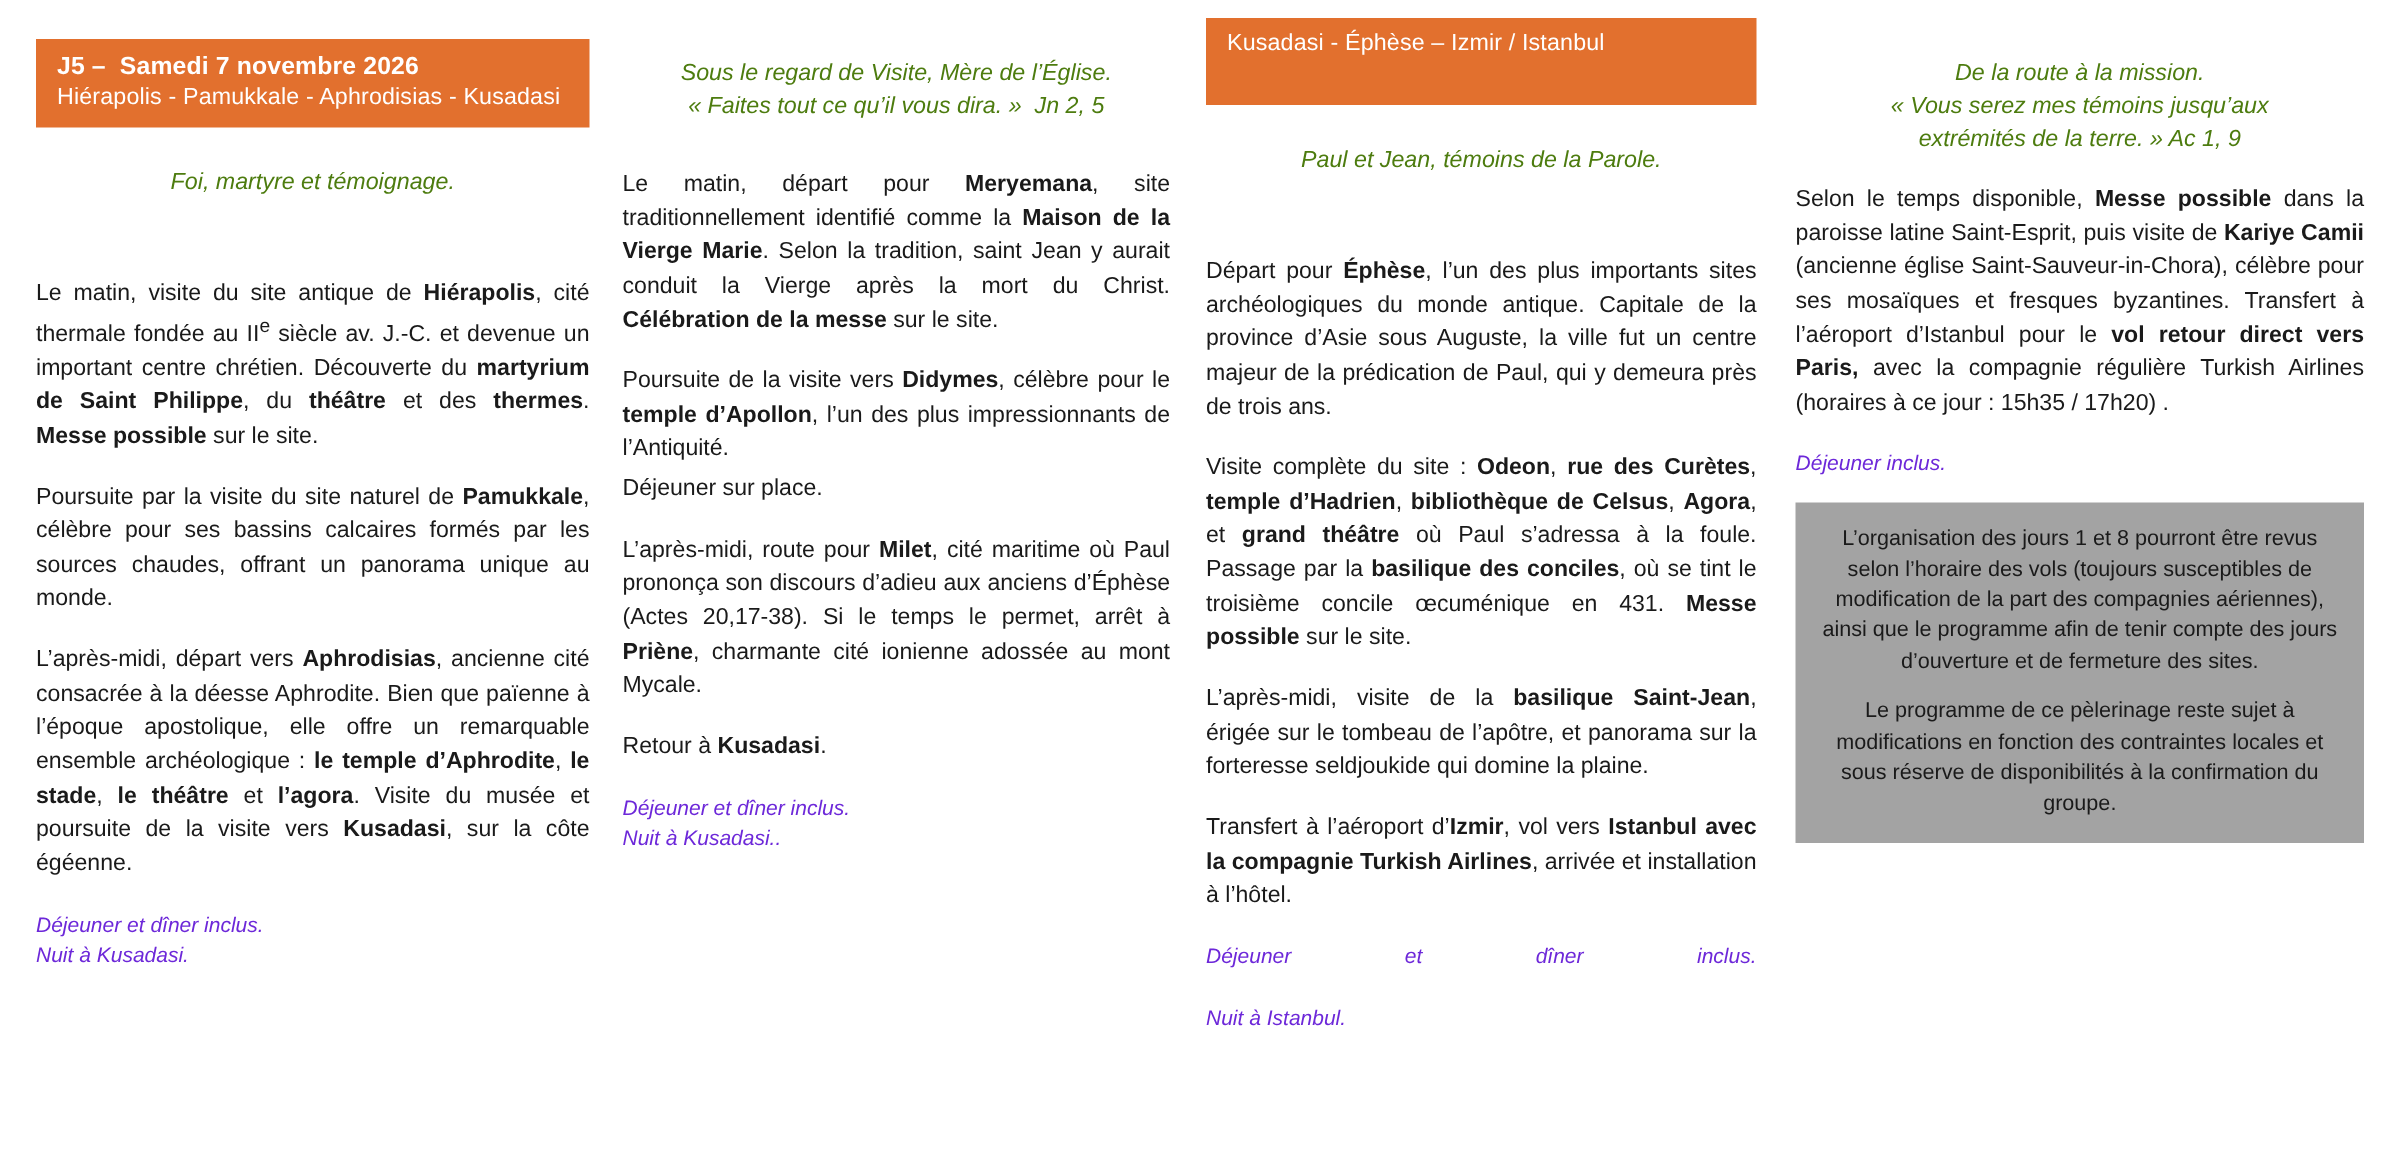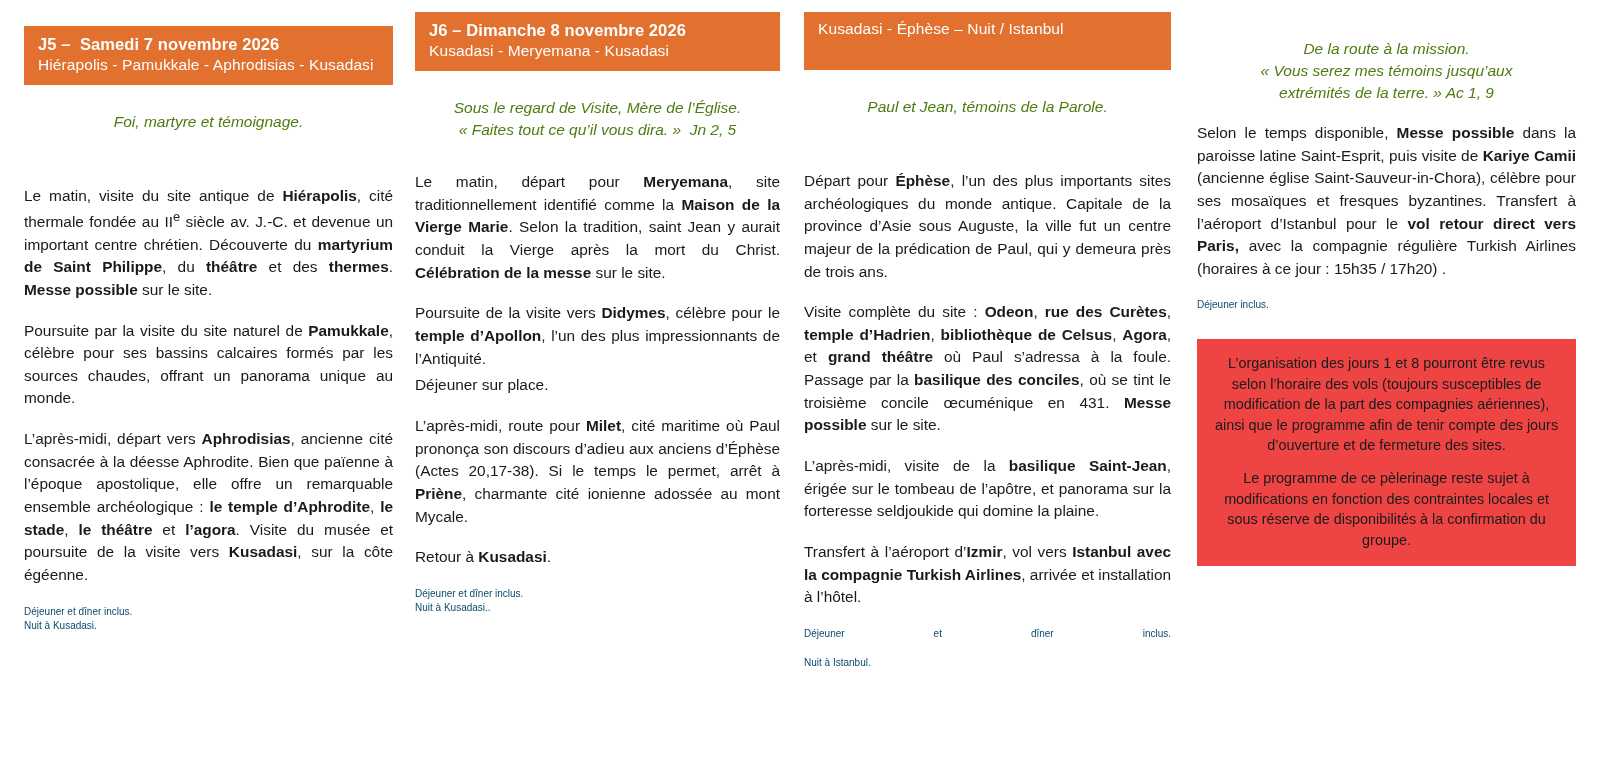--- a/index.html
+++ b/index.html
@@ -77,41 +77,42 @@
     line-height: 1.47;
     text-align: justify;
     text-justify: inter-word;
     margin: 0 0 18px 0;
     color: #1a1a1a;
   }
   .para.tight { margin-bottom: 0; }
   .para b { font-weight: bold; }
 
   .meal {
-    color: #0c4a6e;
-    font-size: 10px;
+    color: #6d28d9;
+    font-style: italic;
+    font-size: 14px;
     line-height: 1.47;
     margin: 0;
   }
   .meal.justify {
     text-align: justify;
     text-justify: inter-word;
   }
   .meal.justify::after {
     content: "";
     display: inline-block;
     width: 100%;
   }
 
   
   .note-box {
-    background: #ef4444;
+    background: #a3a3a3;
     padding: 14px 16px 16px 16px;
     box-sizing: border-box;
-    margin-top: 26px;
+    margin-top: 16px;
   }
   .note-box p {
     margin: 0;
     font-size: 14.4px;
     line-height: 1.42;
     text-align: center;
     color: #1a1a1a;
   }
   .note-box p + p { margin-top: 13px; }
 </style>
@@ -129,41 +130,37 @@
       </div>
       <div class="body-block">
         <p class="para"><span>Le matin, visite du site antique de </span><b>Hiérapolis</b><span>, cité thermale fondée au II</span><sup>e</sup><span> siècle av. J.-C. et devenue un important centre chrétien. Découverte du </span><b>martyrium de Saint Philippe</b><span>, du </span><b>théâtre</b><span> et des </span><b>thermes</b><span>. </span><b>Messe possible</b><span> sur le site.</span></p>
         <p class="para"><span>Poursuite par la visite du site naturel de </span><b>Pamukkale</b><span>, célèbre pour ses bassins calcaires formés par les sources chaudes, offrant un panorama unique au monde.</span></p>
         <p class="para"><span>L’après-midi, départ vers </span><b>Aphrodisias</b><span>, ancienne cité consacrée à la déesse Aphrodite. Bien que païenne à l’époque apostolique, elle offre un remarquable ensemble archéologique : </span><b>le temple d’Aphrodite</b><span>, </span><b>le stade</b><span>, </span><b>le théâtre</b><span> et </span><b>l’agora</b><span>. Visite du musée et poursuite de la visite vers </span><b>Kusadasi</b><span>, sur la côte égéenne.</span></p>
         <div class="meal">Déjeuner et dîner inclus.</div>
         <div class="meal">Nuit à Kusadasi.</div>
       </div>
     </div>
     <div class="column col-2">
-      <div class="day-header">
-        <div class="title">J6 – Dimanche 8 novembre 2026</div>
-        <div class="subtitle">Kusadasi - Meryemana - Kusadasi</div>
-      </div>
       <div class="theme">
         <div>Sous le regard de Visite, Mère de l’Église.</div>
         <div>« Faites tout ce qu’il vous dira. »  Jn 2, 5</div>
       </div>
       <div class="body-block">
         <p class="para"><span>Le matin, départ pour </span><b>Meryemana</b><span>, site traditionnellement identifié comme la </span><b>Maison de la Vierge Marie</b><span>. Selon la tradition, saint Jean y aurait conduit la Vierge après la mort du Christ. </span><b>Célébration de la messe</b><span> sur le site.</span></p>
         <p class="para"><span>Poursuite de la visite vers </span><b>Didymes</b><span>, célèbre pour le </span><b>temple d’Apollon</b><span>, l’un des plus impressionnants de l’Antiquité.</span></p>
         <p class="para tight" style="text-align: left; margin-top: -14px; margin-bottom: 18px;"><span>Déjeuner sur place.</span></p>
         <p class="para"><span>L’après-midi, route pour </span><b>Milet</b><span>, cité maritime où Paul prononça son discours d’adieu aux anciens d’Éphèse (Actes 20,17-38). Si le temps le permet, arrêt à </span><b>Priène</b><span>, charmante cité ionienne adossée au mont Mycale.</span></p>
         <p class="para"><span>Retour à </span><b>Kusadasi</b><span>.</span></p>
         <div class="meal">Déjeuner et dîner inclus.</div>
         <div class="meal">Nuit à Kusadasi..</div>
       </div>
     </div>
     <div class="column col-3">
       <div class="day-header">
-        <div class="subtitle">Kusadasi - Éphèse – Nuit / Istanbul</div>
+        <div class="subtitle">Kusadasi - Éphèse – Izmir / Istanbul</div>
       </div>
       <div class="theme">
         <div>Paul et Jean, témoins de la Parole.</div>
       </div>
       <div class="body-block">
         <p class="para"><span>Départ pour </span><b>Éphèse</b><span>, l’un des plus importants sites archéologiques du monde antique. Capitale de la province d’Asie sous Auguste, la ville fut un centre majeur de la prédication de Paul, qui y demeura près de trois ans.</span></p>
         <p class="para"><span>Visite complète du site : </span><b>Odeon</b><span>, </span><b>rue des Curètes</b><span>, </span><b>temple d’Hadrien</b><span>, </span><b>bibliothèque de Celsus</b><span>, </span><b>Agora</b><span>, et </span><b>grand théâtre</b><span> où Paul s’adressa à la foule. Passage par la </span><b>basilique des conciles</b><span>, où se tint le troisième concile œcuménique en 431. </span><b>Messe possible</b><span> sur le site.</span></p>
         <p class="para"><span>L’après-midi, visite de la </span><b>basilique Saint-Jean</b><span>, érigée sur le tombeau de l’apôtre, et panorama sur la forteresse seldjoukide qui domine la plaine.</span></p>
         <p class="para"><span>Transfert à l’aéroport d’</span><b>Izmir</b><span>, vol vers </span><b>Istanbul avec la compagnie Turkish Airlines</b><span>, arrivée et installation à l’hôtel.</span></p>
         <div class="meal justify">Déjeuner et dîner inclus.</div>

